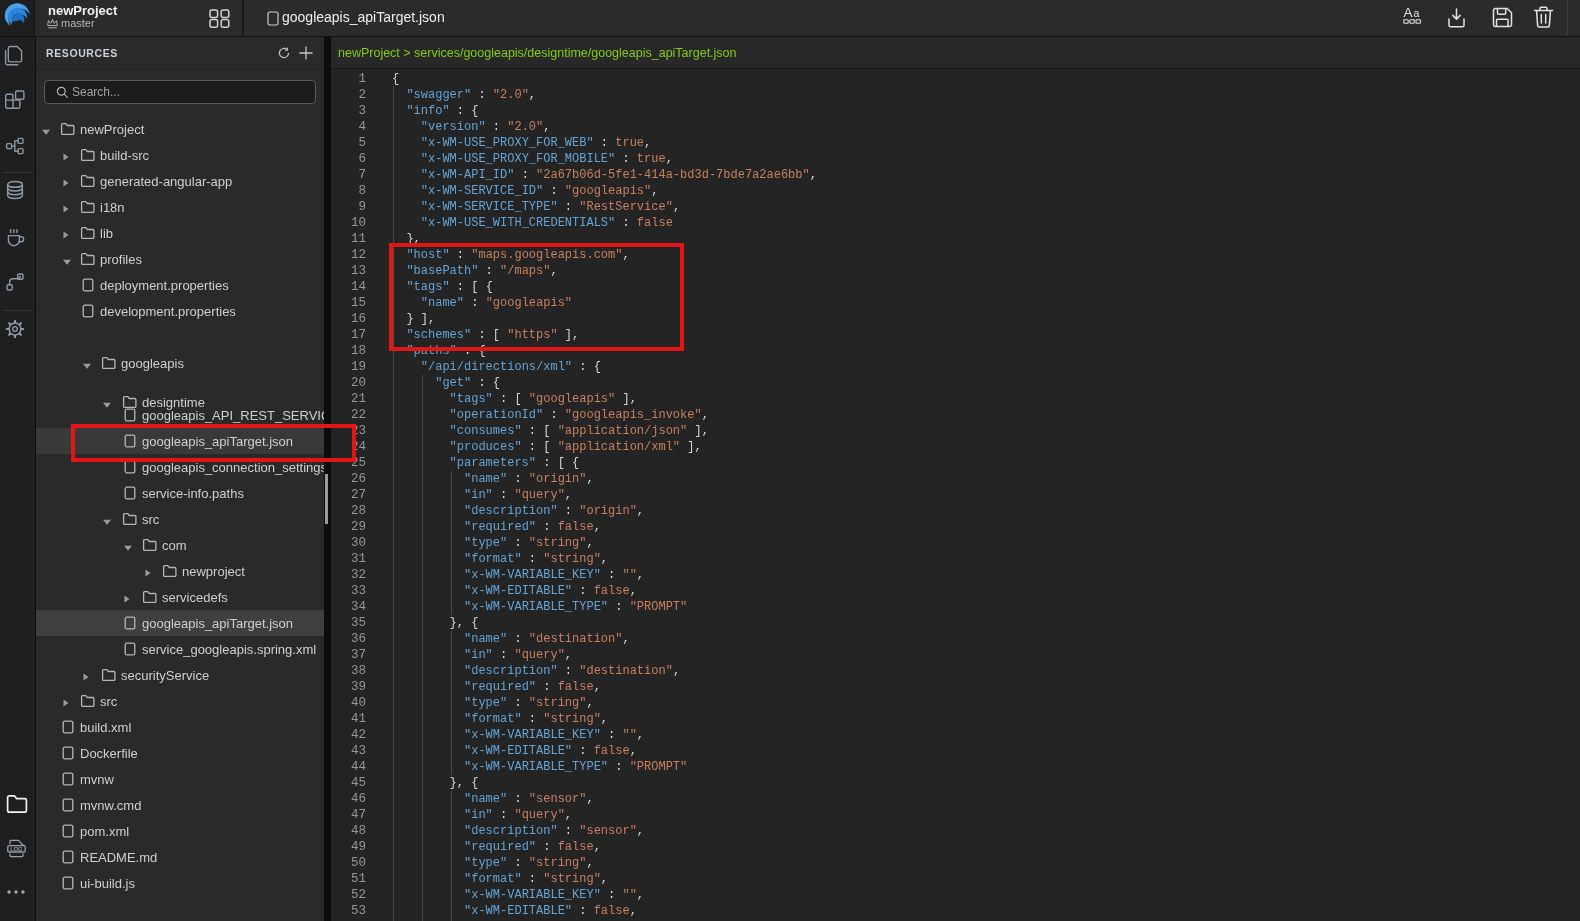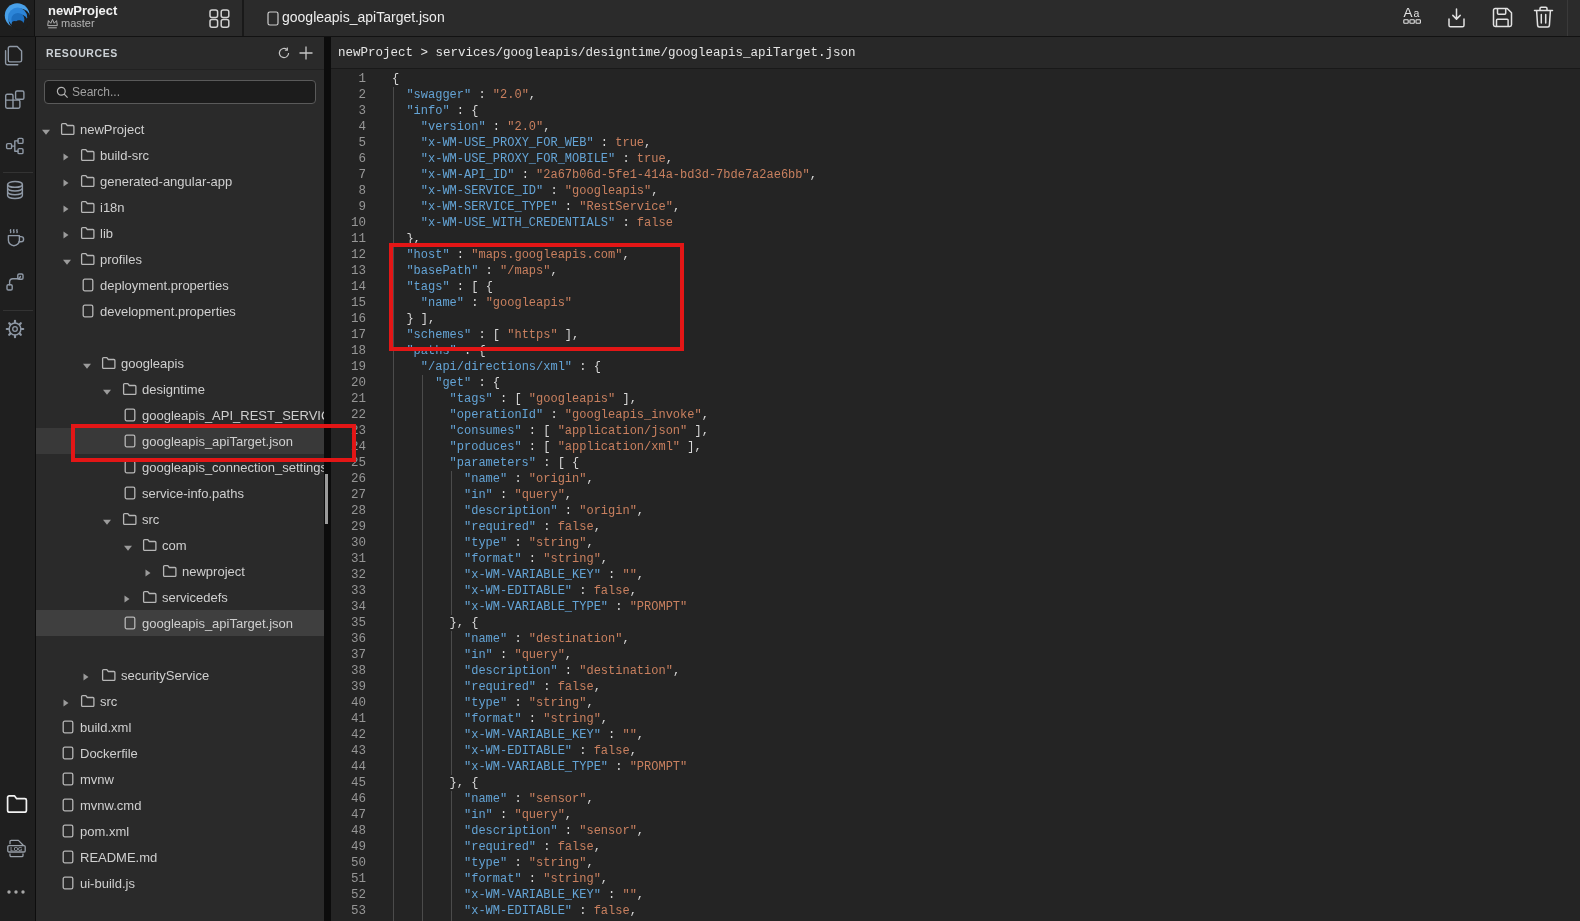--- a/index.html
+++ b/index.html
@@ -37,21 +37,21 @@
   .row .lb { position:absolute; top:5.5px; white-space:nowrap; }
   .row .lb { max-width:none; }
   
   
   #strip { position:absolute; left:324px; top:37px; width:7px; height:884px; background:#0c0c0c; }
   #pthumb { position:absolute; left:325px; top:474px; width:3px; height:50px; background:#9a9a9a; z-index:5; }
   
   #editor { position:absolute; left:331px; top:37px; width:1249px; height:884px; background:#242424; }
   #crumb { position:absolute; left:0; top:0; width:1249px; height:32px; background:#282828;
     border-bottom:1px solid #191919; }
-  #crumbtxt { position:absolute; left:7px; top:9px; font-size:12.5px; color:#e5e5e5;font-family:Liberation Mono, monospace; }
+  #crumbtxt { position:absolute; left:7px; top:9px; font-size:12.5px; color:#84cc16; }
   #gutter { position:absolute; left:0; top:34px; width:35px; text-align:right;
     font-family:"Liberation Mono", monospace; font-size:12.5px; line-height:16px; color:#969696;
     white-space:pre; }
   #code { position:absolute; left:61px; top:34px;
     font-family:"Liberation Mono", monospace; font-size:12px; line-height:16px; color:#d8d8d8;
     white-space:pre; }
   #code i { font-style:normal; }
   #code i.k { color:#64a4d6; }
   #code i.s { color:#c9805f; }
   #code i.b { color:#c9805f; }
@@ -269,21 +269,21 @@
       </div>
 <div class="row" style="top:313px">
         <span class="ic" style="left:46px;top:8px"><svg class="car" width="10" height="8" viewBox="0 0 10 8">
             <path d="M1 1.8 L9 1.8 L5 6.8 Z" fill="#9b9b9b"></path>
           </svg></span>
         <span class="ic" style="left:65px;top:6px"><svg width="15" height="13" viewBox="0 0 15 13">
             <path d="M1.6 11.4 V2.6 a1 1 0 0 1 1-1 h3.2 l1.5 1.9 h5.6 a1 1 0 0 1 1 1 v6.9 a1 1 0 0 1 -1 1 h-10.3 a1 1 0 0 1 -1-1 Z" fill="none" stroke="#b6b6b6" stroke-width="1.3"></path>
           </svg></span>
         <span class="lb" style="left:85px">googleapis</span>
       </div>
-<div class="row" style="top:339px">
+<div class="row" style="top:352px">
         <span class="ic" style="left:66px;top:8px"><svg class="car" width="10" height="8" viewBox="0 0 10 8">
             <path d="M1 1.8 L9 1.8 L5 6.8 Z" fill="#9b9b9b"></path>
           </svg></span>
         <span class="ic" style="left:86px;top:6px"><svg width="15" height="13" viewBox="0 0 15 13">
             <path d="M1.6 11.4 V2.6 a1 1 0 0 1 1-1 h3.2 l1.5 1.9 h5.6 a1 1 0 0 1 1 1 v6.9 a1 1 0 0 1 -1 1 h-10.3 a1 1 0 0 1 -1-1 Z" fill="none" stroke="#b6b6b6" stroke-width="1.3"></path>
           </svg></span>
         <span class="lb" style="left:106px">designtime</span>
       </div>
 <div class="row" style="top:365px">
         <span class="ic" style="left:88px;top:6px"><svg width="12" height="14" viewBox="0 0 12 14">
@@ -343,20 +343,26 @@
         <span class="ic" style="left:106px;top:6px"><svg width="15" height="13" viewBox="0 0 15 13">
             <path d="M1.6 11.4 V2.6 a1 1 0 0 1 1-1 h3.2 l1.5 1.9 h5.6 a1 1 0 0 1 1 1 v6.9 a1 1 0 0 1 -1 1 h-10.3 a1 1 0 0 1 -1-1 Z" fill="none" stroke="#b6b6b6" stroke-width="1.3"></path>
           </svg></span>
         <span class="lb" style="left:126px">servicedefs</span>
       </div>
 <div class="row sel" style="top:573px">
         <span class="ic" style="left:88px;top:6px"><svg width="12" height="14" viewBox="0 0 12 14">
             <rect x="1.2" y="1.2" width="9.6" height="11.6" rx="1.6" fill="none" stroke="#b6b6b6" stroke-width="1.3"></rect>
           </svg></span>
         <span class="lb" style="left:106px">googleapis_apiTarget.json</span>
+      </div>
+<div class="row" style="top:599px">
+        <span class="ic" style="left:88px;top:6px"><svg width="12" height="14" viewBox="0 0 12 14">
+            <rect x="1.2" y="1.2" width="9.6" height="11.6" rx="1.6" fill="none" stroke="#b6b6b6" stroke-width="1.3"></rect>
+          </svg></span>
+        <span class="lb" style="left:106px">service_googleapis.spring.xml</span>
       </div>
 <div class="row" style="top:625px">
         <span class="ic" style="left:46px;top:8px"><svg class="car" width="8" height="10" viewBox="0 0 8 10">
             <path d="M1.5 1.5 L6.5 5 L1.5 8.5 Z" fill="#9b9b9b"></path>
           </svg></span>
         <span class="ic" style="left:65px;top:6px"><svg width="15" height="13" viewBox="0 0 15 13">
             <path d="M1.6 11.4 V2.6 a1 1 0 0 1 1-1 h3.2 l1.5 1.9 h5.6 a1 1 0 0 1 1 1 v6.9 a1 1 0 0 1 -1 1 h-10.3 a1 1 0 0 1 -1-1 Z" fill="none" stroke="#b6b6b6" stroke-width="1.3"></path>
           </svg></span>
         <span class="lb" style="left:85px">securityService</span>
       </div>

